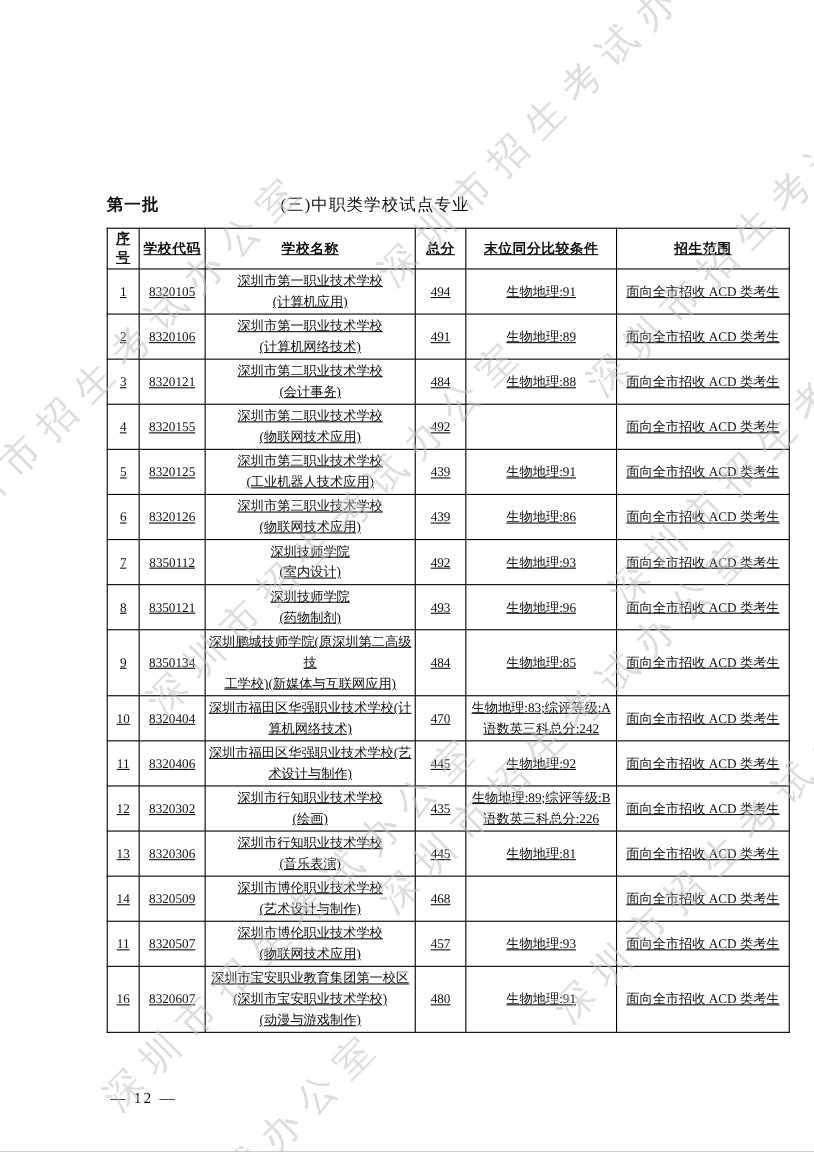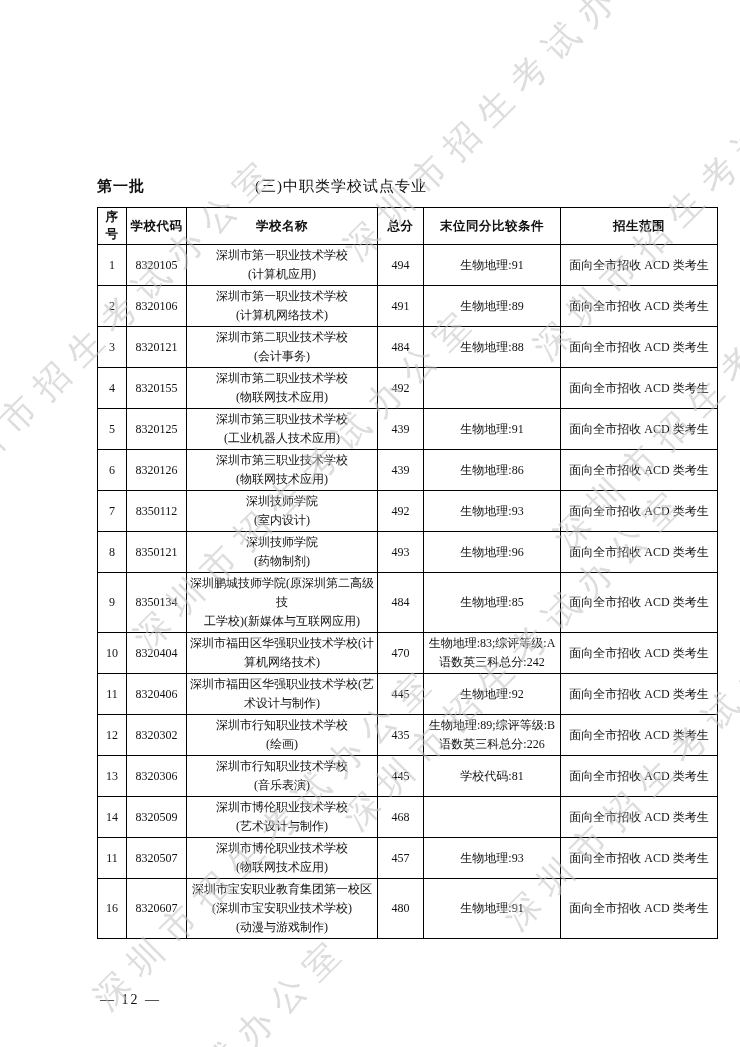--- a/index.html
+++ b/index.html
@@ -20,20 +20,21 @@
   .section-title {
     position:absolute; left:255px; top:0;
     font-size:15px; font-weight:normal; letter-spacing:1px;
   }
   
   table.score-table {
     position:absolute; left:97px; top:207px;
     width:620px;
     border-collapse:collapse; table-layout:fixed;
     z-index:2;
+    text-decoration:underline;
   }
   .score-table th, .score-table td {
     border:1px solid #000000;
     text-align:center; vertical-align:middle;
     padding:1px 2px;
     overflow:hidden;
   }
   .score-table { border:1.5px solid #000000; }
   .score-table th {
     height:33px; font-size:12.5px; font-weight:bold;
@@ -213,21 +214,21 @@
           <td>生物地理:89;综评等级:B
 语数英三科总分:226</td>
           <td>面向全市招收 ACD 类考生</td>
         </tr>
         <tr>
           <td>13</td>
           <td>8320306</td>
           <td>深圳市行知职业技术学校
 (音乐表演)</td>
           <td>445</td>
-          <td>学校代码:81</td>
+          <td>生物地理:81</td>
           <td>面向全市招收 ACD 类考生</td>
         </tr>
         <tr>
           <td>14</td>
           <td>8320509</td>
           <td>深圳市博伦职业技术学校
 (艺术设计与制作)</td>
           <td>468</td>
           <td></td>
           <td>面向全市招收 ACD 类考生</td>

